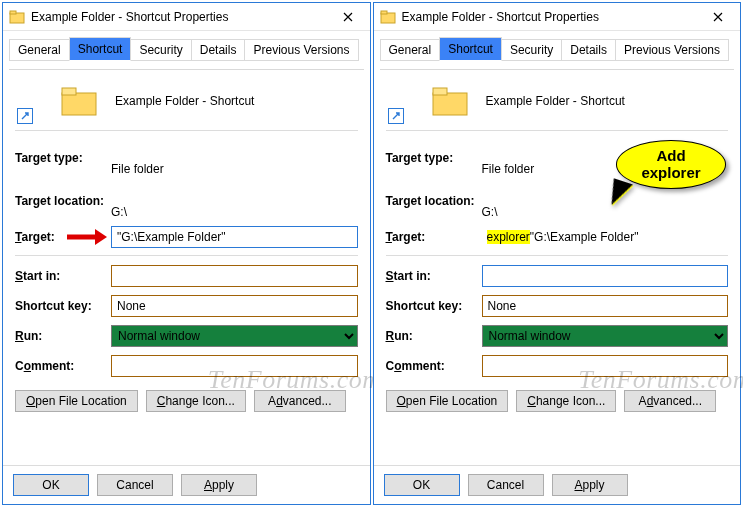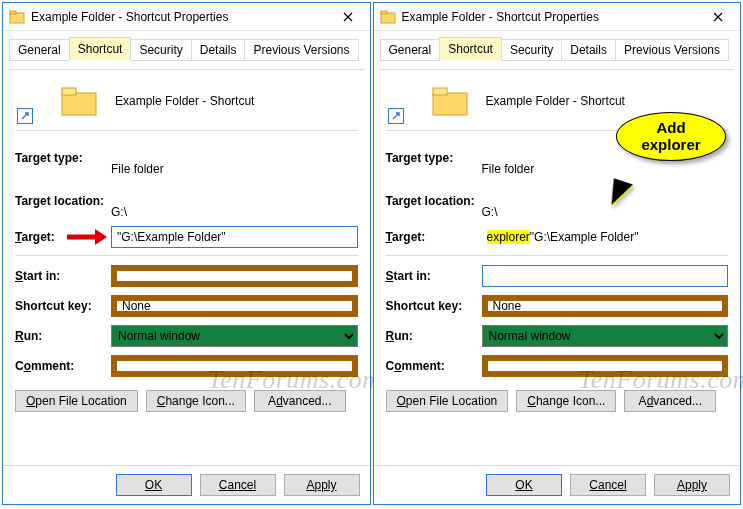--- a/index.html
+++ b/index.html
@@ -67,21 +67,21 @@
     background: #fff;
     padding: 3px 8px 3px 8px;
     font-size: 12px;
     margin-right: -1px;
     position: relative;
     color: #000;
   }
   .tab.active {
     border-bottom: 1px solid #fff;
     z-index: 2;
-    background: #fef9c3;
+    background: #3b82f6;
     padding-top: 4px;
     padding-bottom: 4px;
   }
   .pane {
     flex: 1;
     padding: 10px 12px;
     position: relative;
   }
   .header-row {
     display: flex;
@@ -115,21 +115,21 @@
   .label {
     width: 96px;
     color: #000;
     font-weight: bold;
   }
   .underline { text-decoration: underline; text-underline-offset: 1px;}
   .value-text { color:#000000;margin-top:23px; }
   input.text {
     flex: 1;
     height: 22px;
-    border: 6px solid #a16207;
+    border: 1px solid #a16207;
     padding: 0 5px;
     font-family: inherit;
     font-size: 12px;
     background: #fff;
   }
   input.text.hl {
     border: 1px solid #2a79d7;
     outline: none;
   }
   select.combo {
@@ -153,23 +153,21 @@
     font-family: inherit;
     font-size: 12px;
     padding: 0 10px;
     min-width: 92px;
     display:flex;align-items:center;justify-content:center;
   }
   .footer {
     border-top: 1px solid #dcdcdc;
     padding: 8px 10px;
     display: flex;
-    justify-content: flex-end;
     gap: 8px;
-    text-decoration: underline;
   }
   .footer .btn { min-width: 76px; }
   .btn.default { border: 1px solid #2a79d7; }
   .highlight-explorer { background: #ffff00; }
   
   .red-arrow {
     position: absolute;
     width: 44px; height: 20px;
     pointer-events: none;
   }
@@ -380,21 +378,21 @@
     <div class="row">
       <span class="label">C<span class="underline">o</span>mment:</span>
       <input class="text" value="" style="">
     </div>
     <div class="btnrow">
       <button class="btn"><span class="underline">O</span>pen File Location</button>
       <button class="btn"><span class="underline">C</span>hange Icon...</button>
       <button class="btn">A<span class="underline">d</span>vanced...</button>
     </div>
 
-    <div class="callout" style="right:14px;top:42px;">
+    <div class="callout" style="right:14px;top:70px;">
       <div>Add</div>
       <div>explorer</div>
     </div>
     <div class="callout-tail" style="right:110px;top:112px;"></div>
 
     <div class="watermark">TenForums.com</div>
   </div>
 
   <div class="footer">
     <button class="btn default">OK</button>

